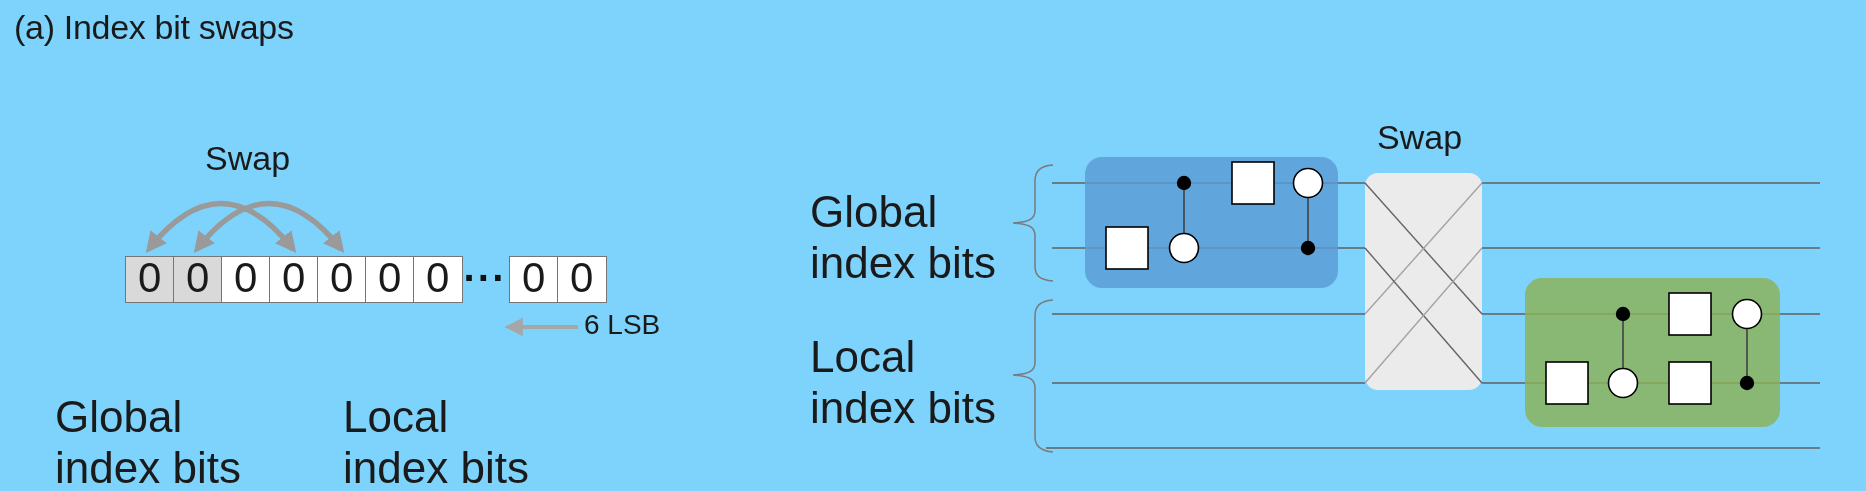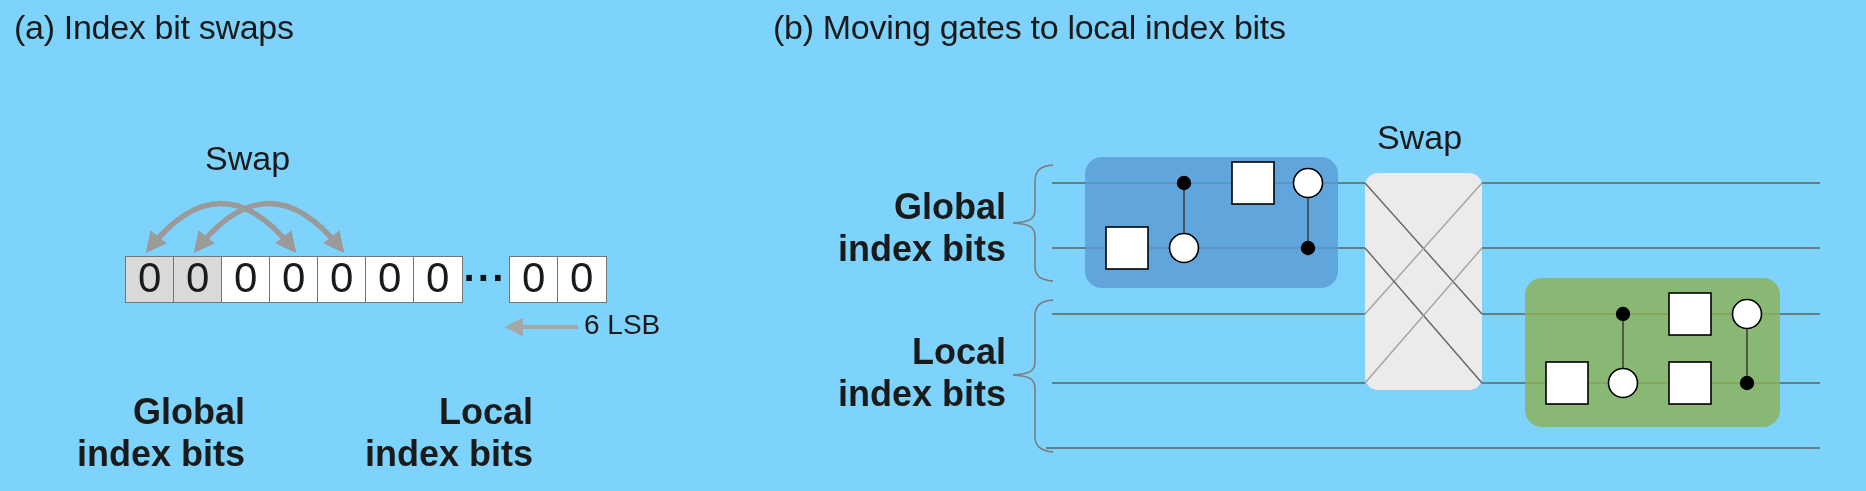--- a/index.html
+++ b/index.html
@@ -6,21 +6,21 @@
   .stage {
     position:relative; width:1866px; height:491px; background:#7dd3fc;
     font-family:"Liberation Sans","DejaVu Sans",sans-serif; color:#1a1a1a;
     overflow:hidden;
     padding-left:29px;
   }
   .abs { position:absolute; }
   svg.layer { position:absolute; left:0; top:0; width:1866px; height:491px; }
   .title { font-size:34px; letter-spacing:-0.3px; white-space:nowrap; }
   .swaplabel { font-size:34px; white-space:nowrap; }
-  .biglabel { font-size:36px; line-height:1.17; text-align:right; white-space:nowrap;font-weight:bold; }
+  .biglabel { font-size:44px; line-height:1.17; text-align:left; white-space:nowrap; }
   .lsb { font-size:28px; white-space:nowrap; }
   .cell {
     position:absolute; width:49.5px; height:47px; box-sizing:border-box;
     border:1.5px solid #757575; background:#ffffff;
     display:flex; align-items:center; justify-content:center;
     font-size:42px; line-height:1; padding-bottom:3px;
   }
   .cell.shaded { background:#d9d9d9; }
   .ellipsis {
     position:absolute; left:462px; top:256px; width:46px; height:44px;
@@ -118,21 +118,20 @@
   <div class="abs biglabel" style="left:55px; top:391px; width:190px;">
     <div>Global</div>
     <div>index bits</div>
   </div>
 
   <div class="abs biglabel" style="left:343px; top:391px; width:190px;">
     <div>Local</div>
     <div>index bits</div>
   </div>
 
-  <div class="abs title" style="left:773px; top:8px;">(b) Moving gates to local index bits</div>
 
   <div class="abs swaplabel" style="left:1377px; top:118px;">Swap</div>
 
   <div class="abs biglabel" style="left:810px; top:186px; width:196px;">
     <div>Global</div>
     <div>index bits</div>
   </div>
 
   <div class="abs biglabel" style="left:810px; top:331px; width:196px;">
     <div>Local</div>

